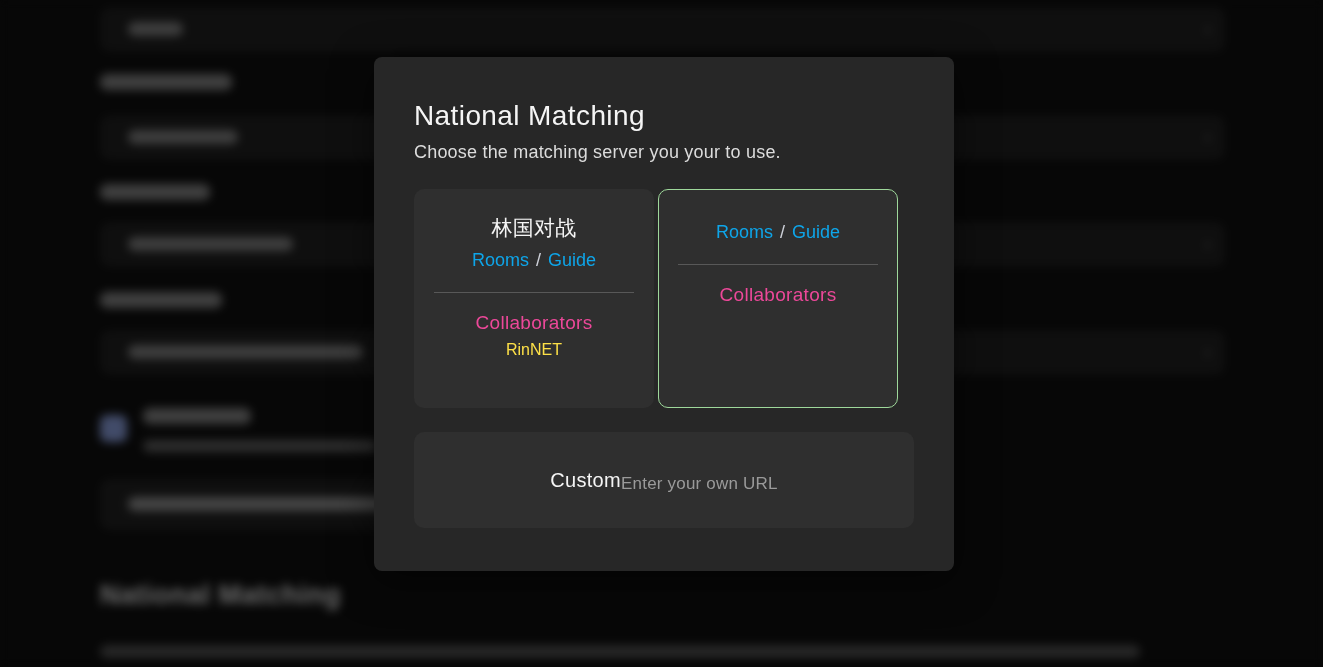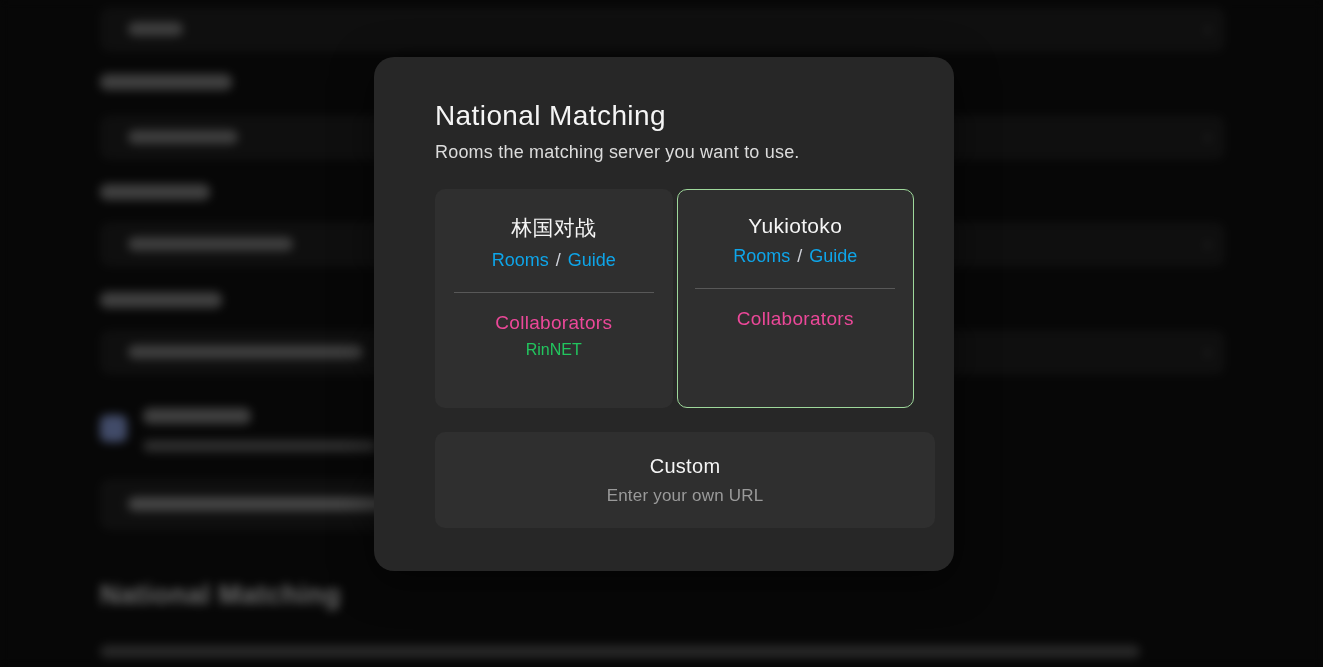--- a/index.html
+++ b/index.html
@@ -48,23 +48,23 @@
 
   
   .overlay {
     position:absolute; inset:0;
     background:rgba(0,0,0,0.48);
   }
 
   
   .modal {
     position:absolute; left:374px; top:57px; width:580px; height:514px;
-    background:#272727; border-radius:20px;
+    background:#272727; border-radius:8px;
     box-shadow:0 10px 40px rgba(0,0,0,0.5);
-    padding:43px 40px 40px 61px;
+    padding:43px 40px 40px 40px;
     color:#f2f2f2;
   }
   .modal-title {
     font-size:28px; font-weight:500; color:#f5f5f5; letter-spacing:.4px;
   }
   .modal-subtitle {
     margin-top:10px; font-size:18px; color:#dcdcdc; letter-spacing:.2px;
   }
   .cards { display:flex; gap:4px; margin-top:26px; }
   .card {
@@ -80,26 +80,26 @@
     margin-top:8px; font-size:18px;
     display:flex; justify-content:center; gap:7px; align-items:center;
   }
   .server-links a { color:#0ea5e9; text-decoration:none; cursor:pointer; }
   .server-links .sep { color:#cfd2da; }
   .card-divider {
     width:200px; height:1px; background:#585858; border:none;
     margin:21px auto 0 auto;
   }
   .collab-label { margin-top:19px; font-size:19px; color:#ec4899; letter-spacing:.3px; }
-  .collab-item { font-size:16px; color:#22c55e; line-height:27px; margin-top:2px; }
+  .collab-item { font-size:16px; color:#fde047; line-height:27px; margin-top:2px; }
 
   .custom-card {
     margin-top:24px; width:500px; height:96px;
     background:#2f2f2f; border-radius:10px;
-    display:flex; flex-direction:column; justify-content:center; align-items:center;
+    display:flex; justify-content:center; align-items:center;
     cursor:pointer;
   }
   .custom-title { font-size:20px; color:#f5f5f5; letter-spacing:.3px; }
   .custom-subtitle { margin-top:8px; font-size:17px; color:#9a9a9a; letter-spacing:.2px;text-align:center; }
 </style>
 </head>
 <body>
 
 <div class="page-bg">
 
@@ -135,38 +135,37 @@
   </div>
 
   <div class="bg-heading">National Matching</div>
   <span class="bar note-bar"></span>
 </div>
 
 <div class="overlay"></div>
 
 <div class="modal">
   <div class="modal-title">National Matching</div>
-  <div class="modal-subtitle">Rooms the matching server you want to use.</div>
+  <div class="modal-subtitle">Choose the matching server you your to use.</div>
 
   <div class="cards">
 
     <div class="card">
       <div class="server-name">林国对战</div>
       <div class="server-links">
         <a>Rooms</a>
         <span class="sep">/</span>
         <a>Guide</a>
       </div>
       <hr class="card-divider">
       <div class="collab-label">Collaborators</div>
       <div class="collab-item">RinNET</div>
     </div>
 
     <div class="card selected">
-      <div class="server-name">Yukiotoko</div>
       <div class="server-links">
         <a>Rooms</a>
         <span class="sep">/</span>
         <a>Guide</a>
       </div>
       <hr class="card-divider">
       <div class="collab-label">Collaborators</div>
     </div>
 
   </div>

